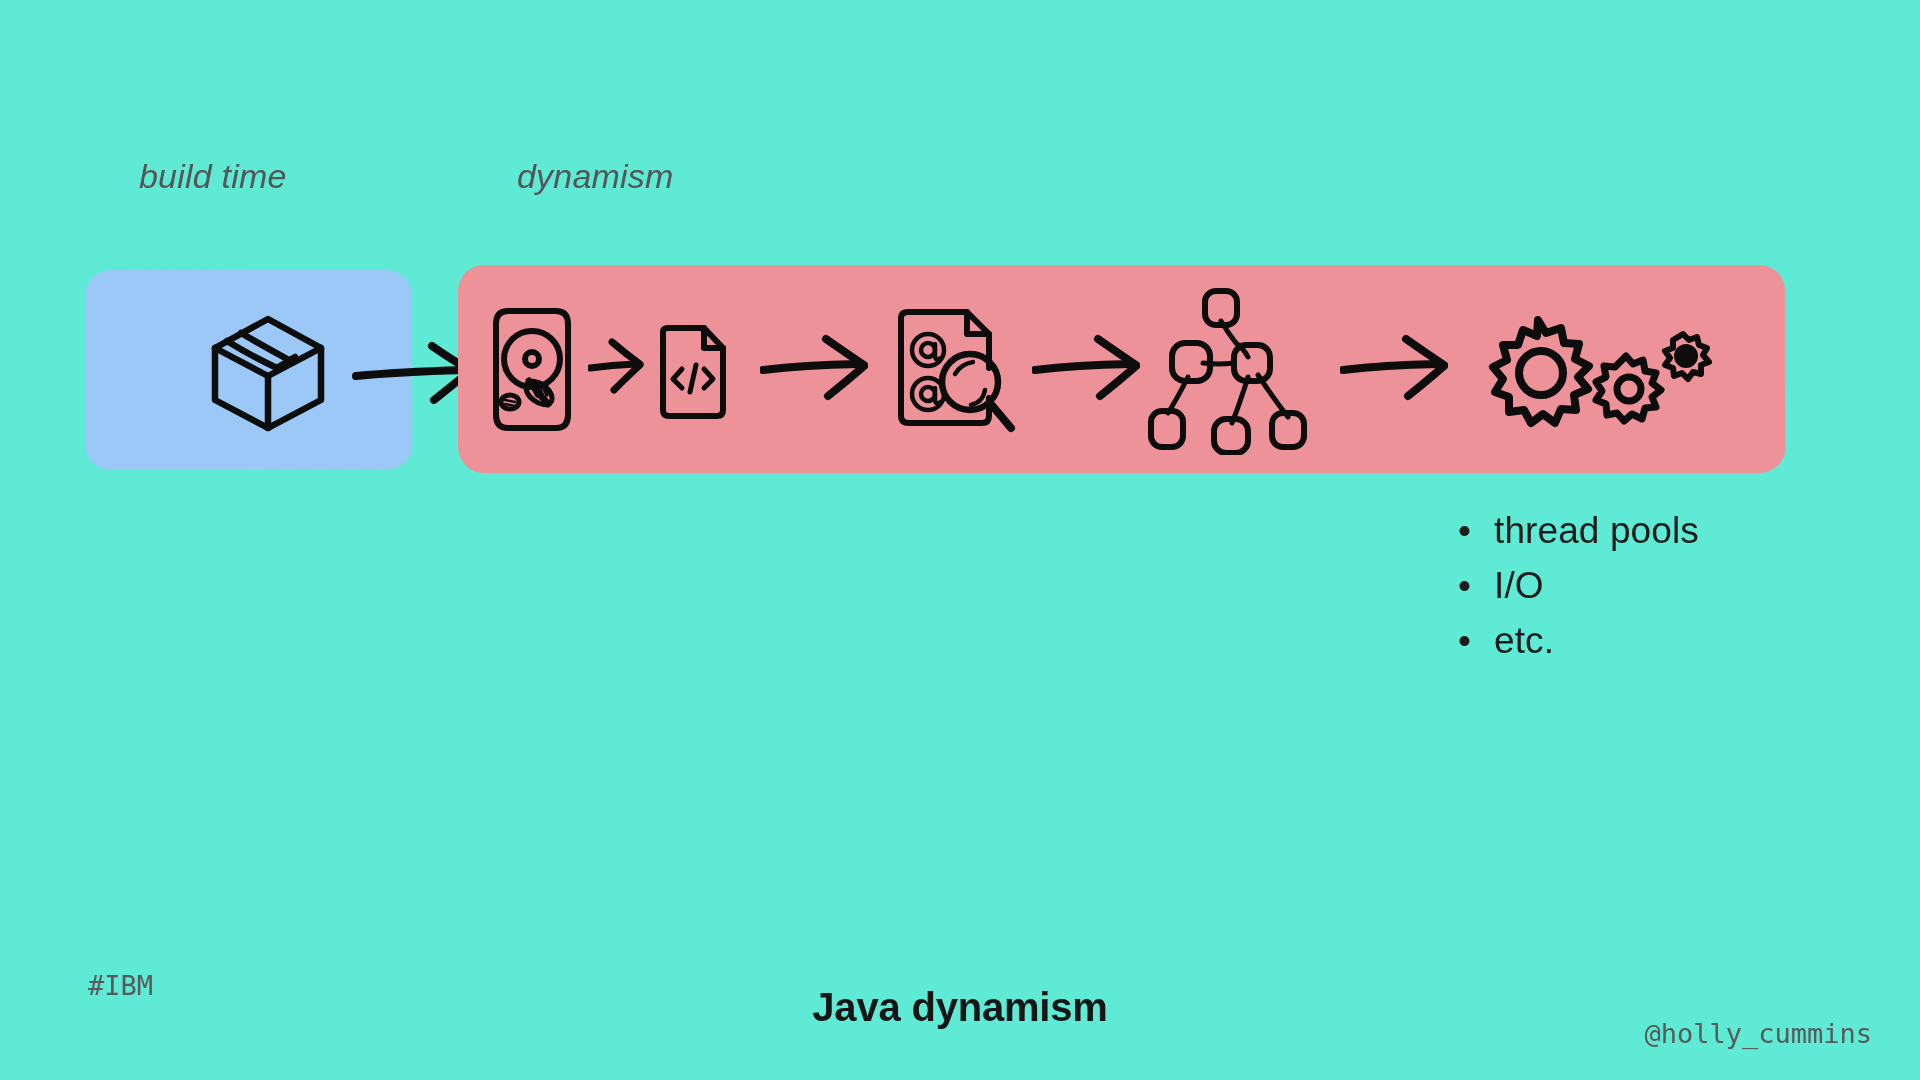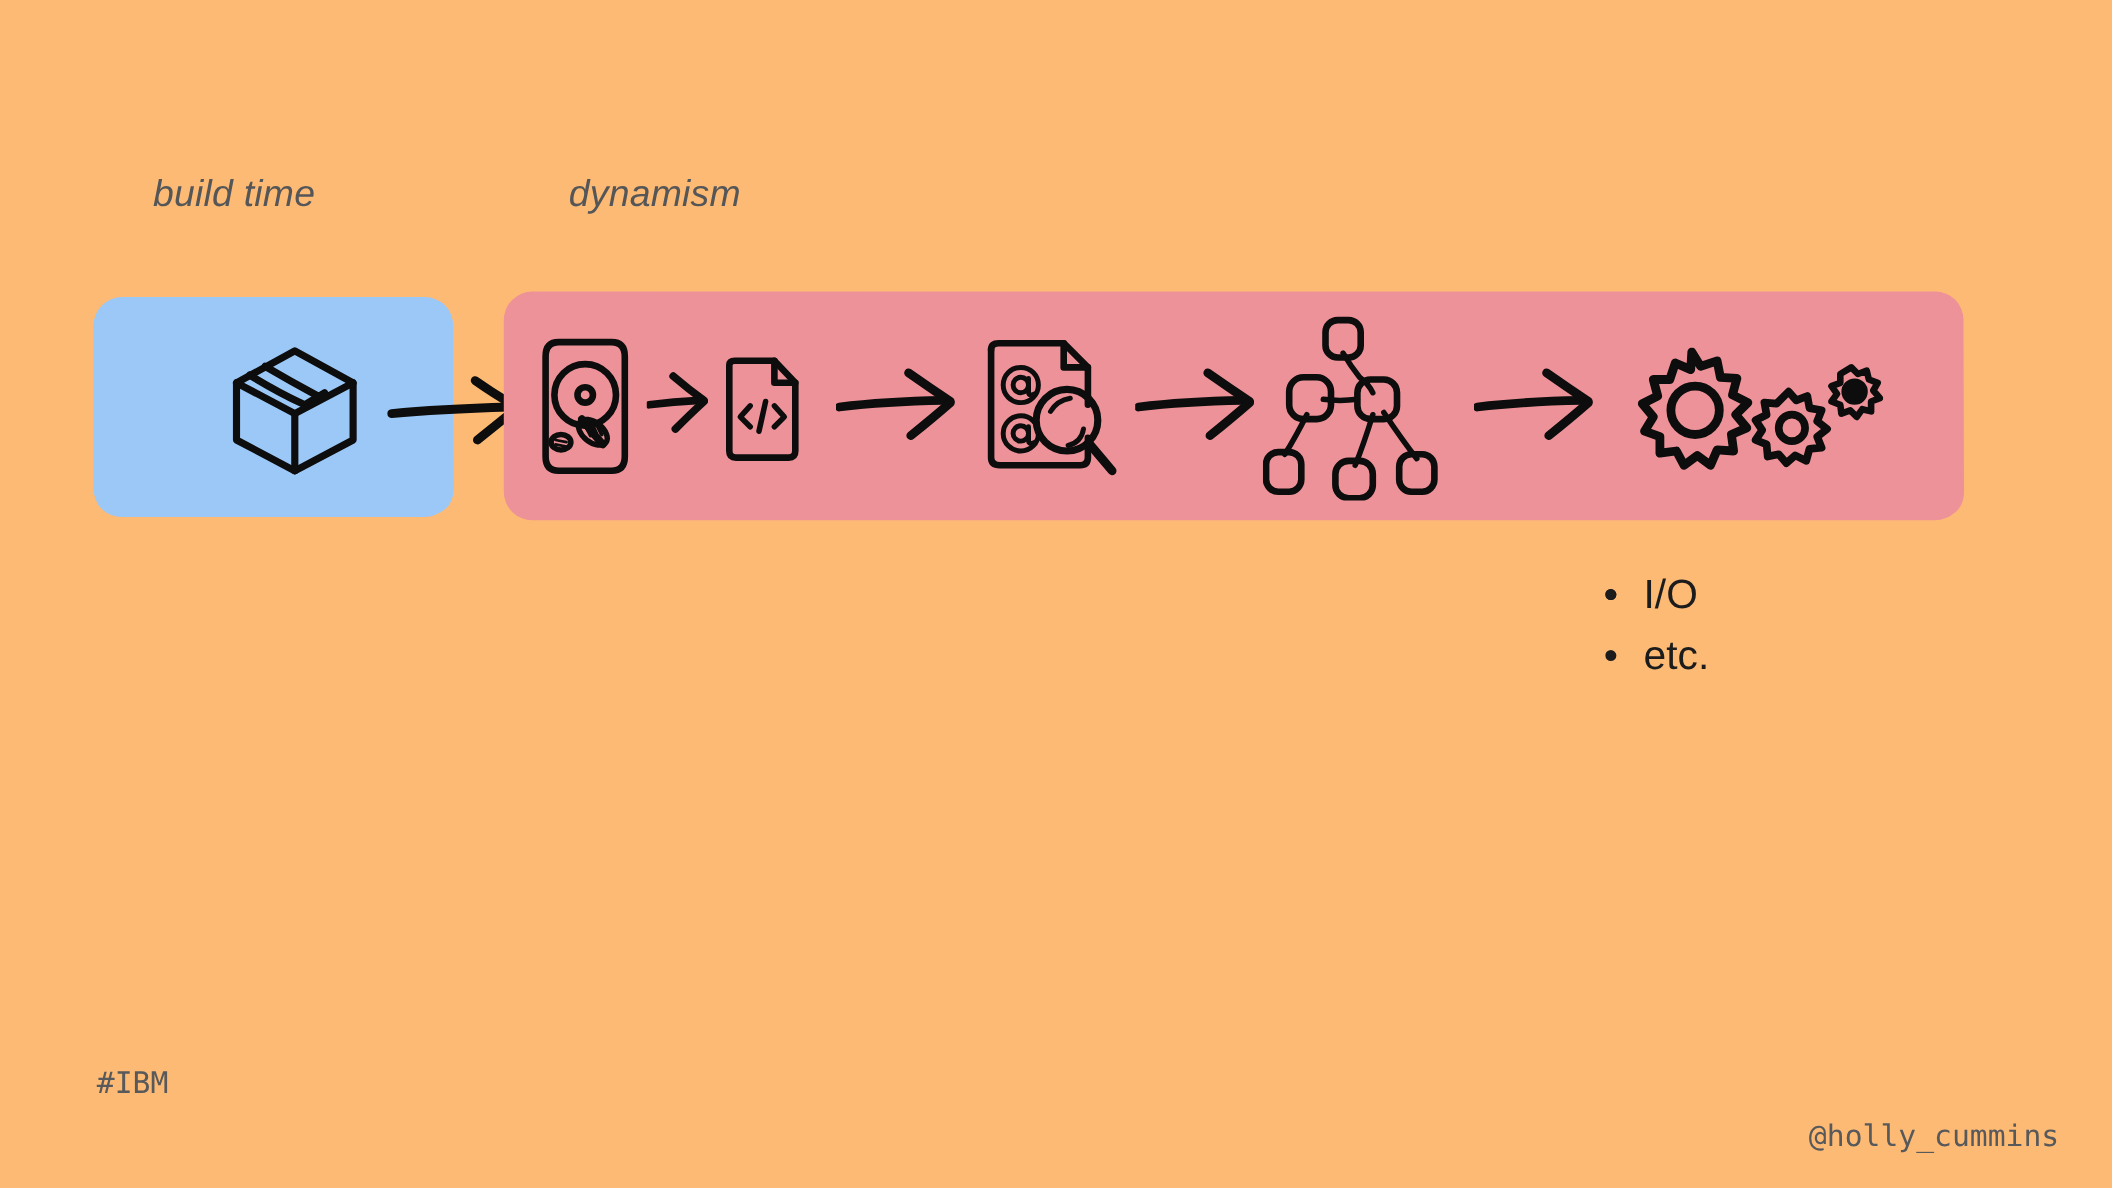--- a/index.html
+++ b/index.html
@@ -13,21 +13,21 @@
     height: 1080px;
     position: relative;
     overflow: hidden;
     font-family: "Liberation Sans", sans-serif;
     -webkit-font-smoothing: antialiased;
   }
 
   .slide {
     position: absolute;
     inset: 0;
-    background: #fdba74;
+    background: #5eead4;
   }
 
   
   .phase-label {
     position: absolute;
     font-family: "Liberation Sans", sans-serif;
     font-style: italic;
     font-weight: 400;
     font-size: 34px;
     color: #555658;
@@ -339,30 +339,32 @@
                  L202 57 L194 60 L193 52 L185 49 L190 42 L185 35 L193 32 L193 24 Z"></path>
         <circle cx="206" cy="40" r="9" fill="#0d0d0d"></circle>
       </g>
     </svg>
   </div>
 
   <div id="start-block">
     <ul class="start-list">
       <li>
         <span class="bullet">•</span>
+        <span>thread pools</span>
       </li>
       <li>
         <span class="bullet">•</span>
         <span>I/O</span>
       </li>
       <li>
         <span class="bullet">•</span>
         <span>etc.</span>
       </li>
     </ul>
   </div>
 
+  <div id="footer-title">Java dynamism</div>
 
   <div id="footer-hashtag">#IBM</div>
 
   <div id="footer-handle">@holly_cummins</div>
 
 </div>
 
 </body></html>

